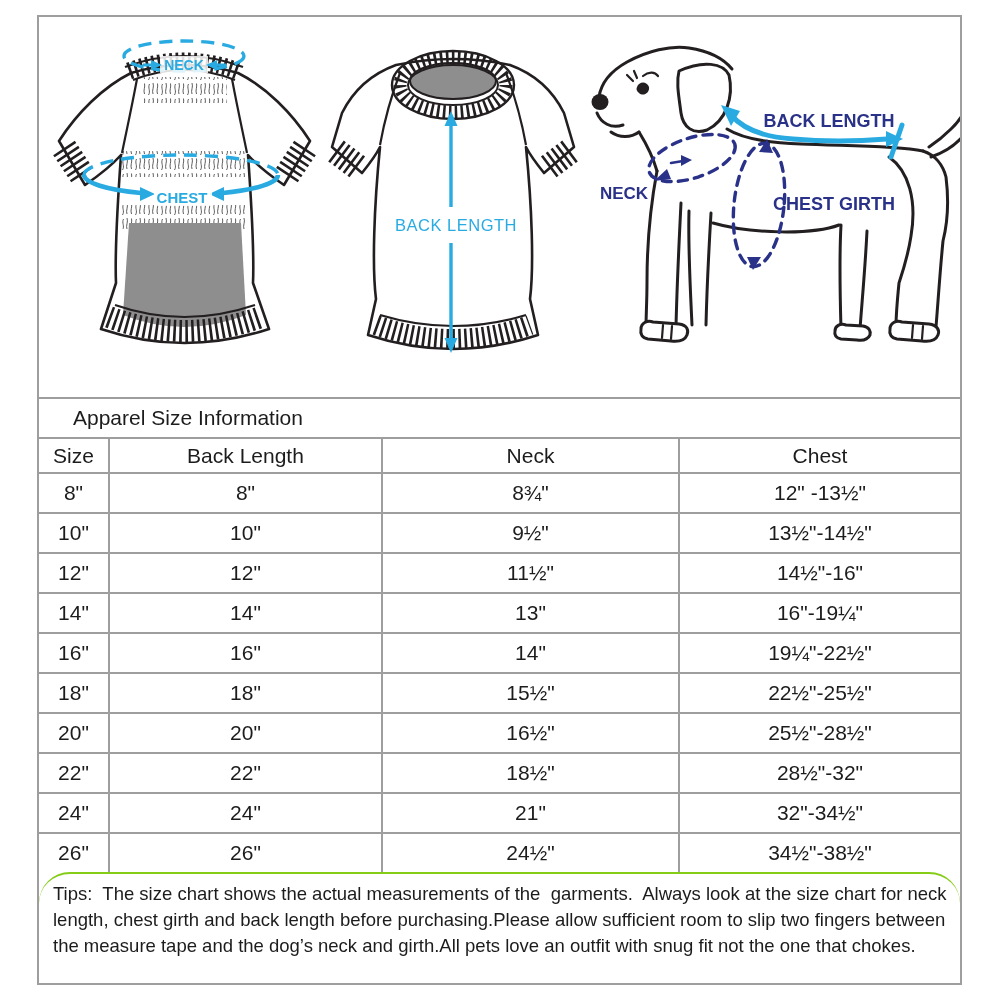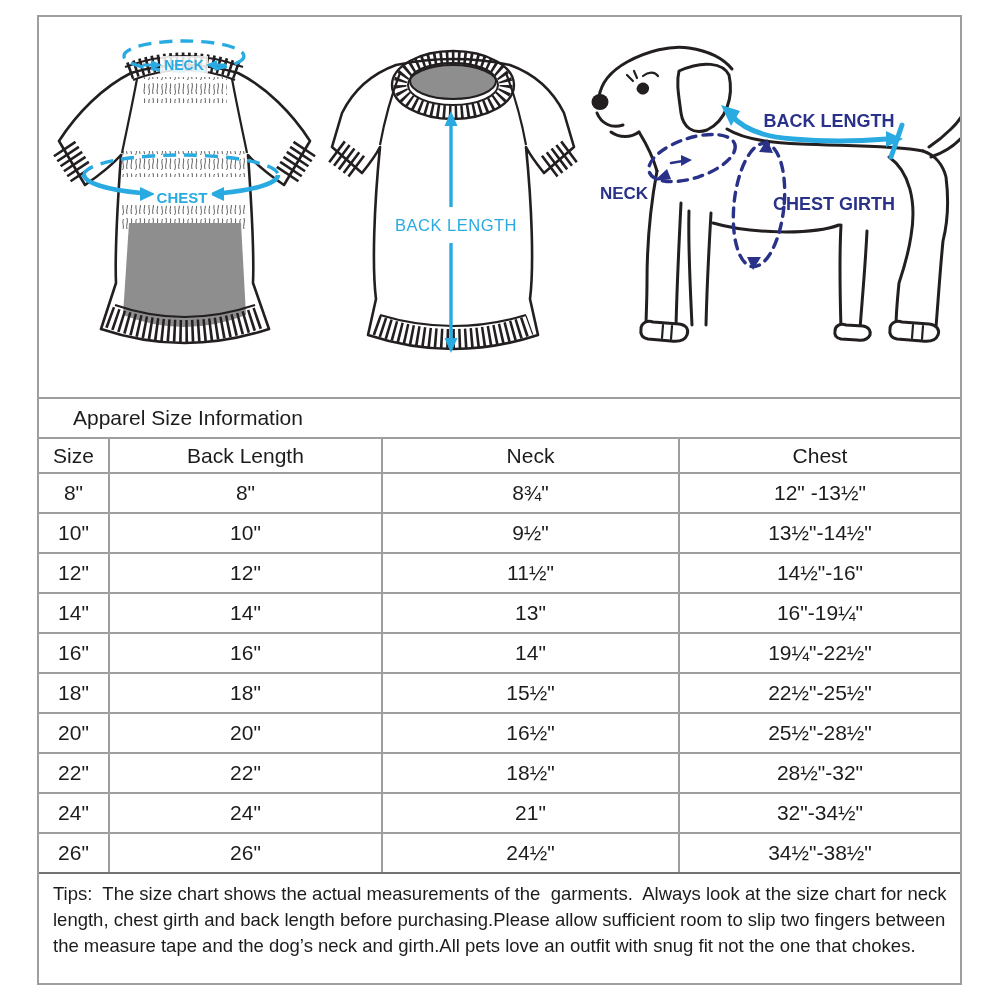--- a/index.html
+++ b/index.html
@@ -9,22 +9,22 @@
             border:2px solid #9e9e9e;box-sizing:border-box;display:flex;flex-direction:column;background:#fff;}
   .illus{height:380px;border-bottom:2px solid #9e9e9e;flex:0 0 auto;}
   .illus svg{display:block;}
   .titlerow{height:40px;flex:0 0 auto;border-bottom:2px solid #9e9e9e;display:flex;align-items:center;
             padding-left:34px;font-size:21px;box-sizing:border-box;}
   table.sizes{border-collapse:collapse;border:hidden;width:100%;table-layout:fixed;flex:0 0 auto;}
   table.sizes th,table.sizes td{border:2px solid #9e9e9e;text-align:center;font-weight:400;
             font-size:21px;padding:0;}
   table.sizes th{height:33px;margin-left:16px;}
   table.sizes td{height:38px;}
-  .tips{flex:1 1 auto;border-top:2px solid #737373;padding:7px 12px 6px 14px;font-size:18.5px;
-        line-height:26px;white-space:pre-wrap;box-sizing:border-box;}
+  .tips{flex:1 1 auto;border-top:2px solid #84cc16;padding:7px 12px 6px 14px;font-size:18.5px;
+        line-height:26px;white-space:pre-wrap;box-sizing:border-box;border-radius:31px;}
   text{font-family:"Liberation Sans","DejaVu Sans",sans-serif;}
 </style>
 </head>
 <body>
 
 <div class="canvas">
   <div class="outerbox">
 
     <div class="illus">
       <svg width="921" height="378" viewBox="0 0 921 378">

